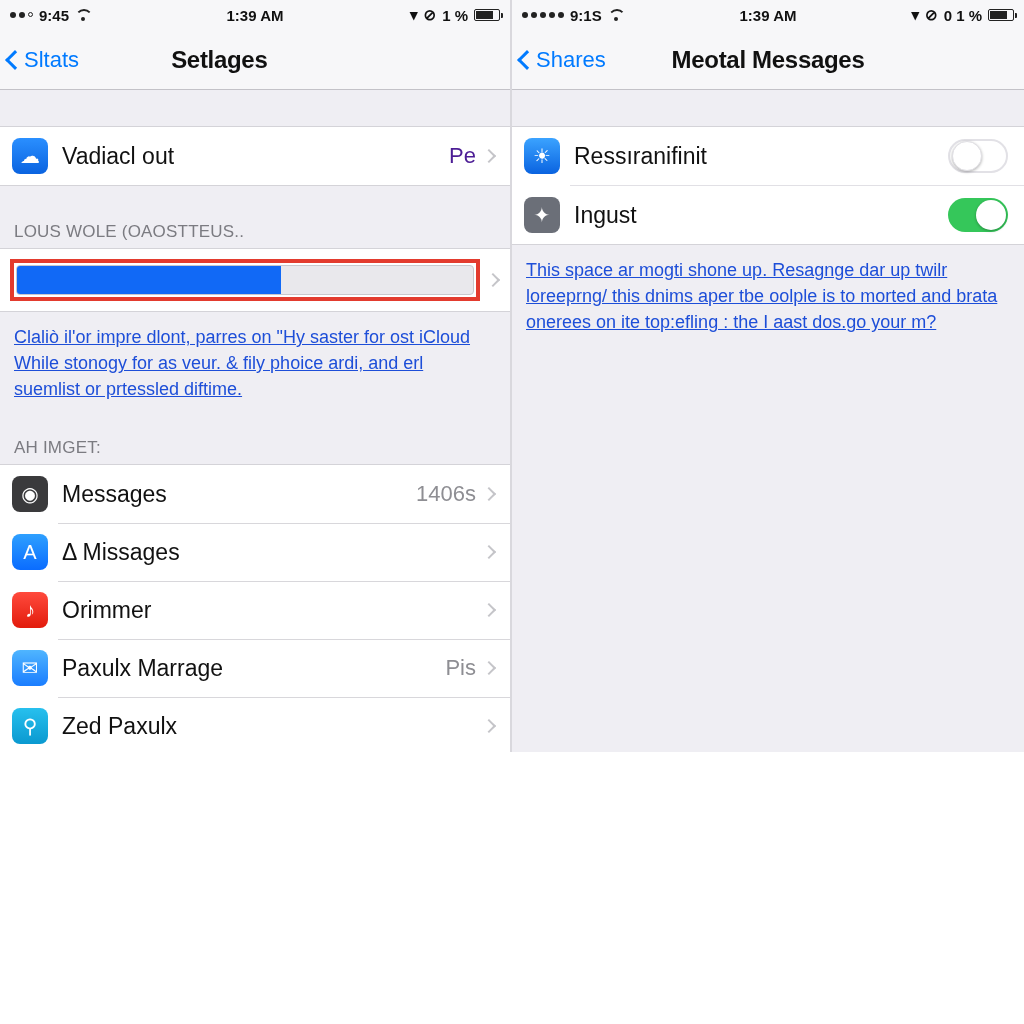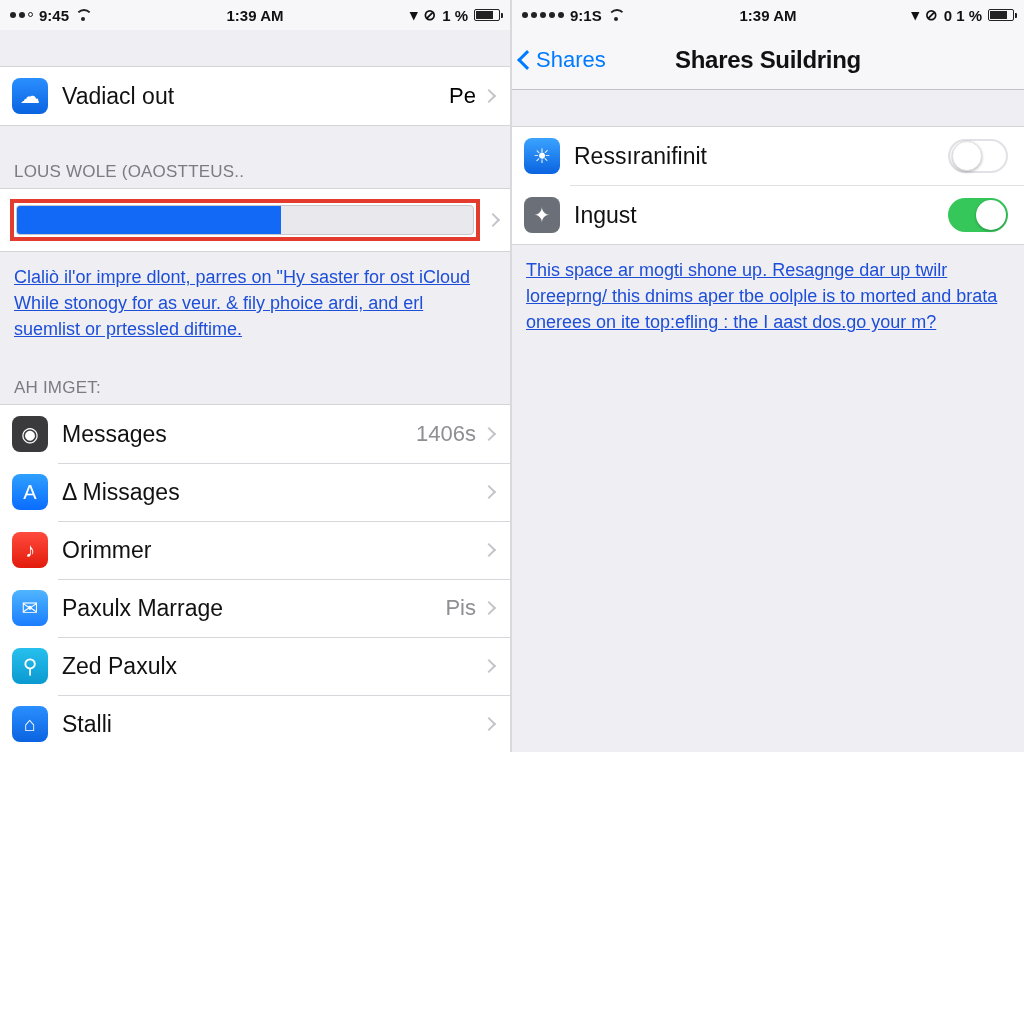--- a/index.html
+++ b/index.html
@@ -28,21 +28,21 @@
 
   .content { flex: 1; overflow: hidden; }
   .spacer { height: 36px; }
 
   .group { background: #fff; border-top: 1px solid #d4d3d8; border-bottom: 1px solid #d4d3d8; }
   .row { display: flex; align-items: center; min-height: 58px; padding: 0 16px 0 12px; position: relative; }
   .row + .row::before { content: ""; position: absolute; top: 0; left: 58px; right: 0; height: 1px; background: #d8d7db; }
   .row .icon-box { width: 36px; height: 36px; border-radius: 8px; margin-right: 14px; display: flex; align-items: center; justify-content: center; flex-shrink: 0; }
   .row .label { flex: 1; font-size: 23px; color: #111; }
   .row .detail { font-size: 22px; color: #8e8e93; margin-right: 8px; }
-  .row .detail.blue { color: #000000; }
+  .row .detail.blue { color: #4c1d95; }
   .chevron-right { display: inline-block; width: 10px; height: 10px; border-top: 2.5px solid #c5c5c9; border-right: 2.5px solid #c5c5c9; transform: rotate(45deg); }
 
   .section-header { padding: 0 3px 6px 14px; font-size: 17px; color: #7b7b81; letter-spacing: 0.2px; }
   .section-footer { padding: 12px 16px 0 14px; font-size: 18px; color: #1d4ed8; line-height: 1.45; text-decoration: underline; }
 
   .storage-wrap { padding: 10px 12px 10px 10px; position: relative; }
   .storage-highlight { border: 4px solid #e33b2e; padding: 2px; }
   .storage-bar { height: 30px; background: #e9e8ec; border: 1px solid #c9c8cd; border-radius: 4px; overflow: hidden; position: relative; }
   .storage-bar .used { height: 100%; background: #1169f6; width: 58%; }
   .storage-row { display: flex; align-items: center; }
@@ -90,20 +90,27 @@
       <div class="sb-right">
         <span>▾</span>
         <span>⊘</span>
         <span>1 %</span>
         <span class="battery">
             <span class="fill"></span>
           </span>
       </div>
     </div>
 
+    <div class="navbar">
+      <div class="nav-back">
+        <span class="chevron-left"></span>
+        <span>Sltats</span>
+      </div>
+      <div class="nav-title">Setlages</div>
+    </div>
 
     <div class="content">
       <div class="spacer"></div>
 
       <div class="group">
         <div class="row">
           <div class="icon-box ic-weather">
               <span class="glyph">☁</span>
             </div>
           <div class="label">Vadiacl out</div>
@@ -201,21 +208,21 @@
             <span class="fill"></span>
           </span>
       </div>
     </div>
 
     <div class="navbar">
       <div class="nav-back">
         <span class="chevron-left"></span>
         <span>Shares</span>
       </div>
-      <div class="nav-title">Shares Suildring</div>
+      <div class="nav-title">Meotal Messages</div>
     </div>
 
     <div class="content">
       <div class="spacer"></div>
 
       <div class="group">
         <div class="row">
           <div class="icon-box ic-weather2">
               <span class="glyph">☀</span>
             </div>

